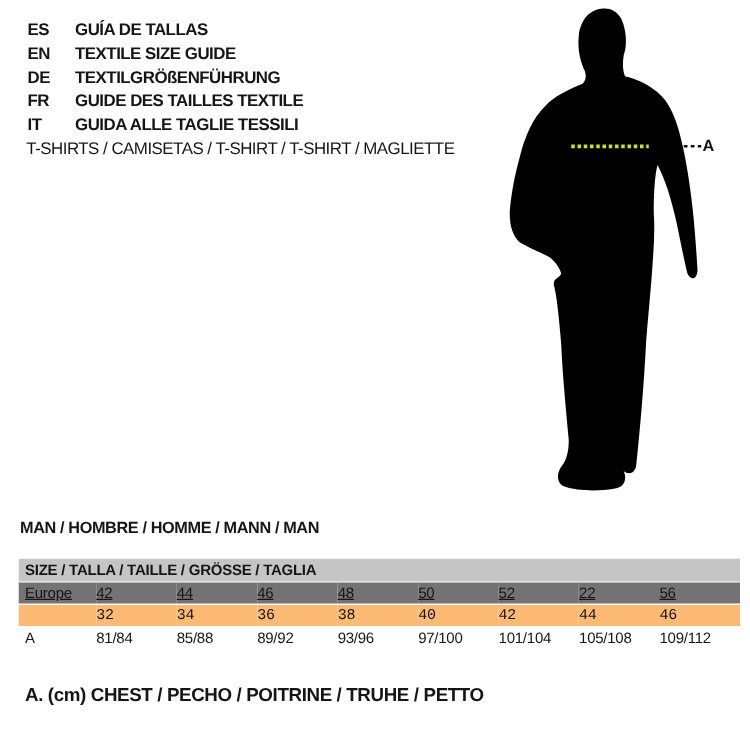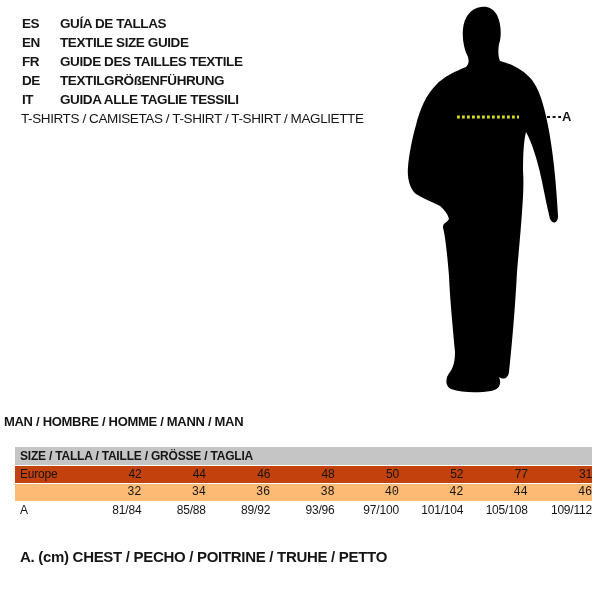--- a/index.html
+++ b/index.html
@@ -30,36 +30,36 @@
   
   .figure-wrap { position:absolute; left:395px; top:0; width:205px; height:410px; }
   .figure-wrap svg { display:block; }
   .measure-label {
     position:absolute; left:167px; top:109px;
     font-size:13px; font-weight:600; letter-spacing:0;
   }
 
   
   .section-title {
-    position:absolute; left:4px; top:414px;
+    position:absolute; left:16px; top:414px;
     font-weight:700; font-size:13px; letter-spacing:-0.3px; white-space:nowrap;
   }
 
   
   #size-table {
     position:absolute; left:15px; top:447px; width:577px;
     border-collapse:collapse; table-layout:fixed;
     font-size:12px; letter-spacing:-0.2px;
   }
   #size-table tr { height:18px; border-bottom:1px solid #ffffff; }
   #size-table th {
     text-align:left; font-weight:700; font-size:12px;
     padding:1px 0 1px 5px; height:16px;
   }
-  #size-table td { text-align:right; padding:0; }
+  #size-table td { text-align:left; padding:0; }
   #size-table td.row-label { text-align:left; padding-left:5px; }
 
   
   .footnote {
     position:absolute; left:20px; top:548px;
     font-weight:700; font-size:15px; letter-spacing:-0.3px; white-space:nowrap;
   }
 </style>
 </head>
 <body>
@@ -69,26 +69,26 @@
   <div class="lang-list" id="lang-list">
       <div class="lang-row">
         <span class="lang-code">ES</span>
         <span>GUÍA DE TALLAS</span>
       </div>
       <div class="lang-row">
         <span class="lang-code">EN</span>
         <span>TEXTILE SIZE GUIDE</span>
       </div>
       <div class="lang-row">
+        <span class="lang-code">DE</span>
+        <span>TEXTILGRÖßENFÜHRUNG</span>
+      </div>
+      <div class="lang-row">
         <span class="lang-code">FR</span>
         <span>GUIDE DES TAILLES TEXTILE</span>
-      </div>
-      <div class="lang-row">
-        <span class="lang-code">DE</span>
-        <span>TEXTILGRÖßENFÜHRUNG</span>
       </div>
       <div class="lang-row">
         <span class="lang-code">IT</span>
         <span>GUIDA ALLE TAGLIE TESSILI</span>
       </div>
     </div>
 
   <div class="products">
     <div>T-SHIRTS / CAMISETAS / T-SHIRT / T-SHIRT / MAGLIETTE</div>
   </div>
@@ -145,30 +145,30 @@
         <col>
         <col>
         <col>
         <col>
         <col>
     </colgroup>
     <tbody id="size-table-body">
         <tr>
           <th colspan="9" style="background: rgb(197, 197, 197);">SIZE / TALLA / TAILLE / GRÖSSE / TAGLIA</th>
         </tr>
-        <tr style="background: #c2410c;">
+        <tr style="background: #737373; text-decoration: underline;">
           <td class="row-label">Europe</td>
           <td>42</td>
           <td>44</td>
           <td>46</td>
           <td>48</td>
           <td>50</td>
           <td>52</td>
-          <td>77</td>
-          <td>31</td>
+          <td>22</td>
+          <td>56</td>
         </tr>
         <tr style="background: #fdba74; font-family: Liberation Mono, monospace;">
           <td class="row-label"></td>
           <td>32</td>
           <td>34</td>
           <td>36</td>
           <td>38</td>
           <td>40</td>
           <td>42</td>
           <td>44</td>

